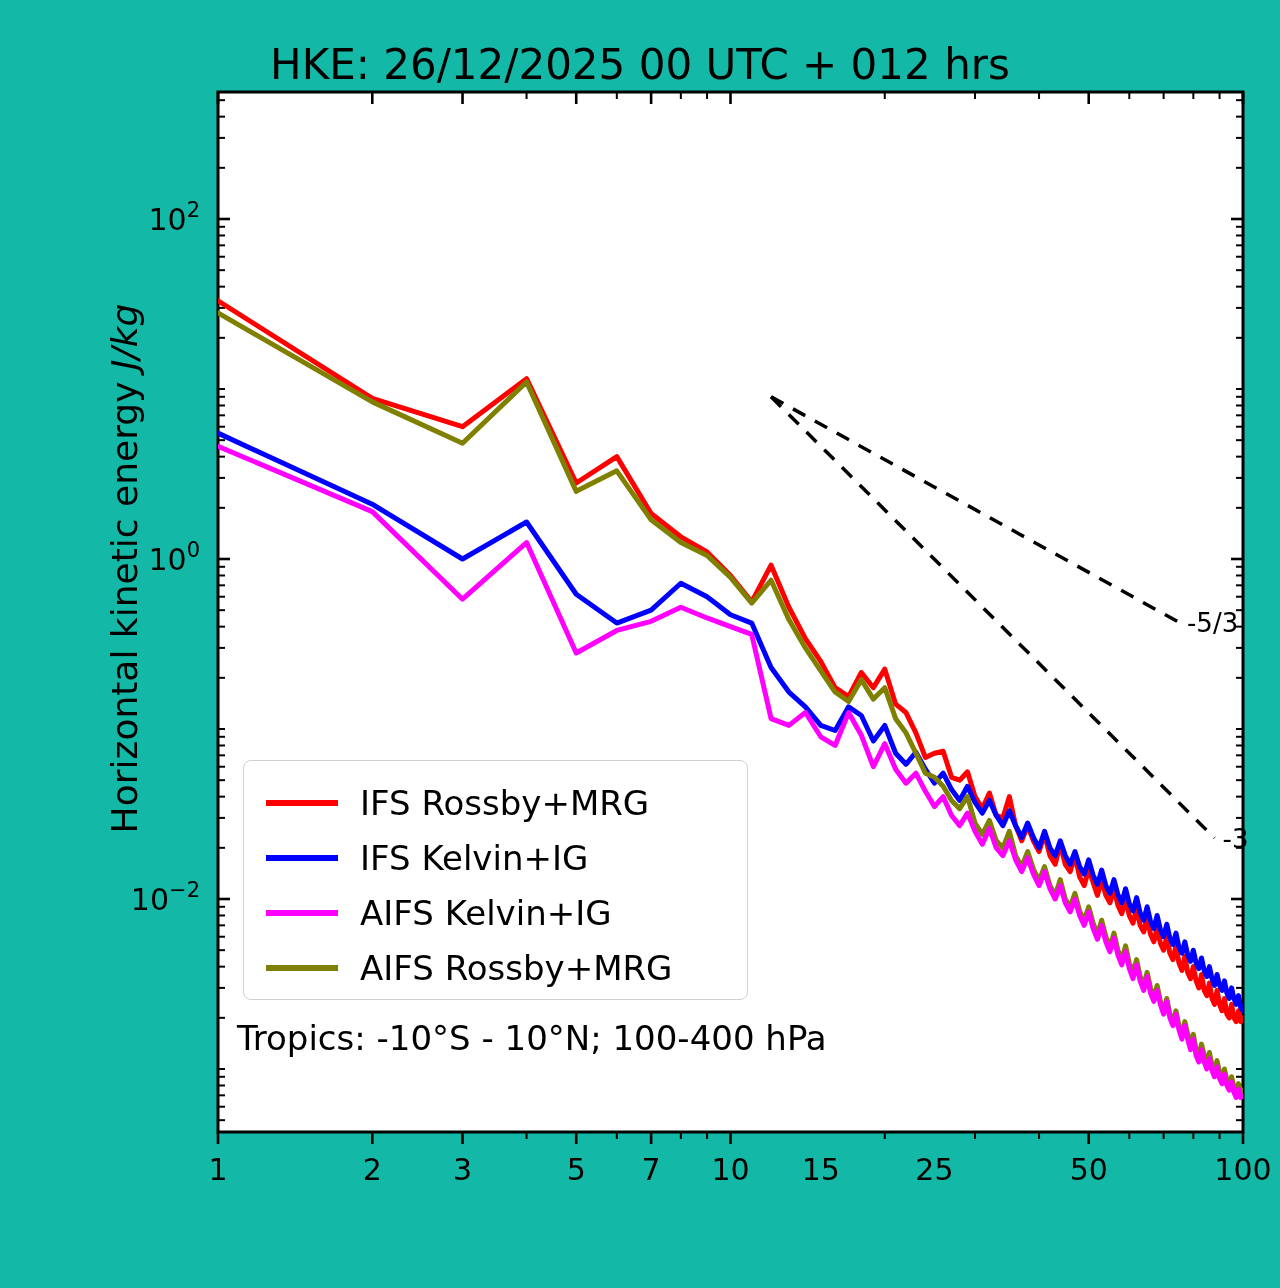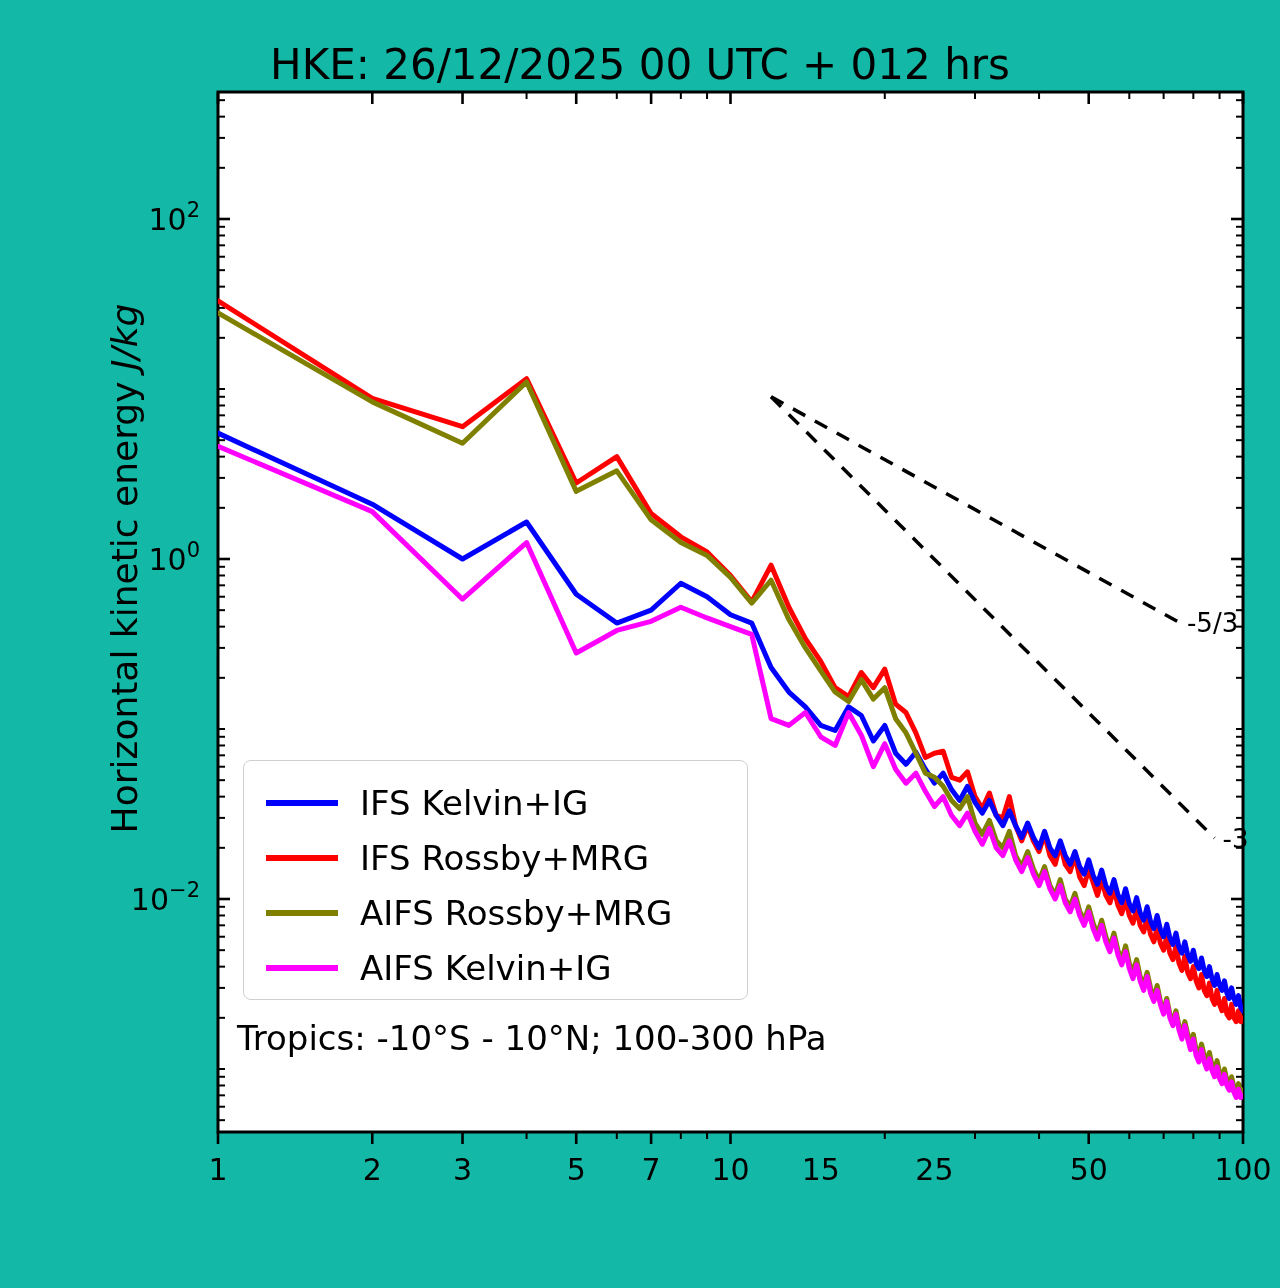--- a/index.html
+++ b/index.html
@@ -229,32 +229,32 @@
     <g id="slope-layer">
         <line x1="771.0803885994078" y1="396.77877339531483" x2="1178.9688974882463" y2="622.2826216295678" stroke="#000" stroke-width="3.5" stroke-dasharray="14,11"></line>
         <text x="1186.9688974882463" y="632.2826216295678" class="slope-lbl">-5/3</text>
         <line x1="771.0803885994078" y1="396.77877339531483" x2="1214.5473694769614" y2="838.0825007076121" stroke="#000" stroke-width="3.5" stroke-dasharray="14,11"></line>
         <text x="1222.5473694769614" y="848.0825007076121" class="slope-lbl">-3</text>
       </g>
   </svg>
 
   <div id="legend-box">
     <div class="legend-row">
+      <div class="legend-swatch" style="border-top-color: rgb(255, 0, 0);"></div>
+      <div class="legend-text">IFS Rossby+MRG</div>
+    </div>
+    <div class="legend-row">
       <div class="legend-swatch" style="border-top-color: rgb(0, 0, 255);"></div>
       <div class="legend-text">IFS Kelvin+IG</div>
     </div>
     <div class="legend-row">
-      <div class="legend-swatch" style="border-top-color: rgb(255, 0, 0);"></div>
-      <div class="legend-text">IFS Rossby+MRG</div>
+      <div class="legend-swatch" style="border-top-color: rgb(255, 0, 255);"></div>
+      <div class="legend-text">AIFS Kelvin+IG</div>
     </div>
     <div class="legend-row">
       <div class="legend-swatch" style="border-top-color: rgb(128, 128, 0);"></div>
       <div class="legend-text">AIFS Rossby+MRG</div>
     </div>
-    <div class="legend-row">
-      <div class="legend-swatch" style="border-top-color: rgb(255, 0, 255);"></div>
-      <div class="legend-text">AIFS Kelvin+IG</div>
-    </div>
   </div>
 
-  <div id="annotation">Tropics: -10°S - 10°N; 100-300 hPa</div>
+  <div id="annotation">Tropics: -10°S - 10°N; 100-400 hPa</div>
 
 </div>
 
 </body></html>

